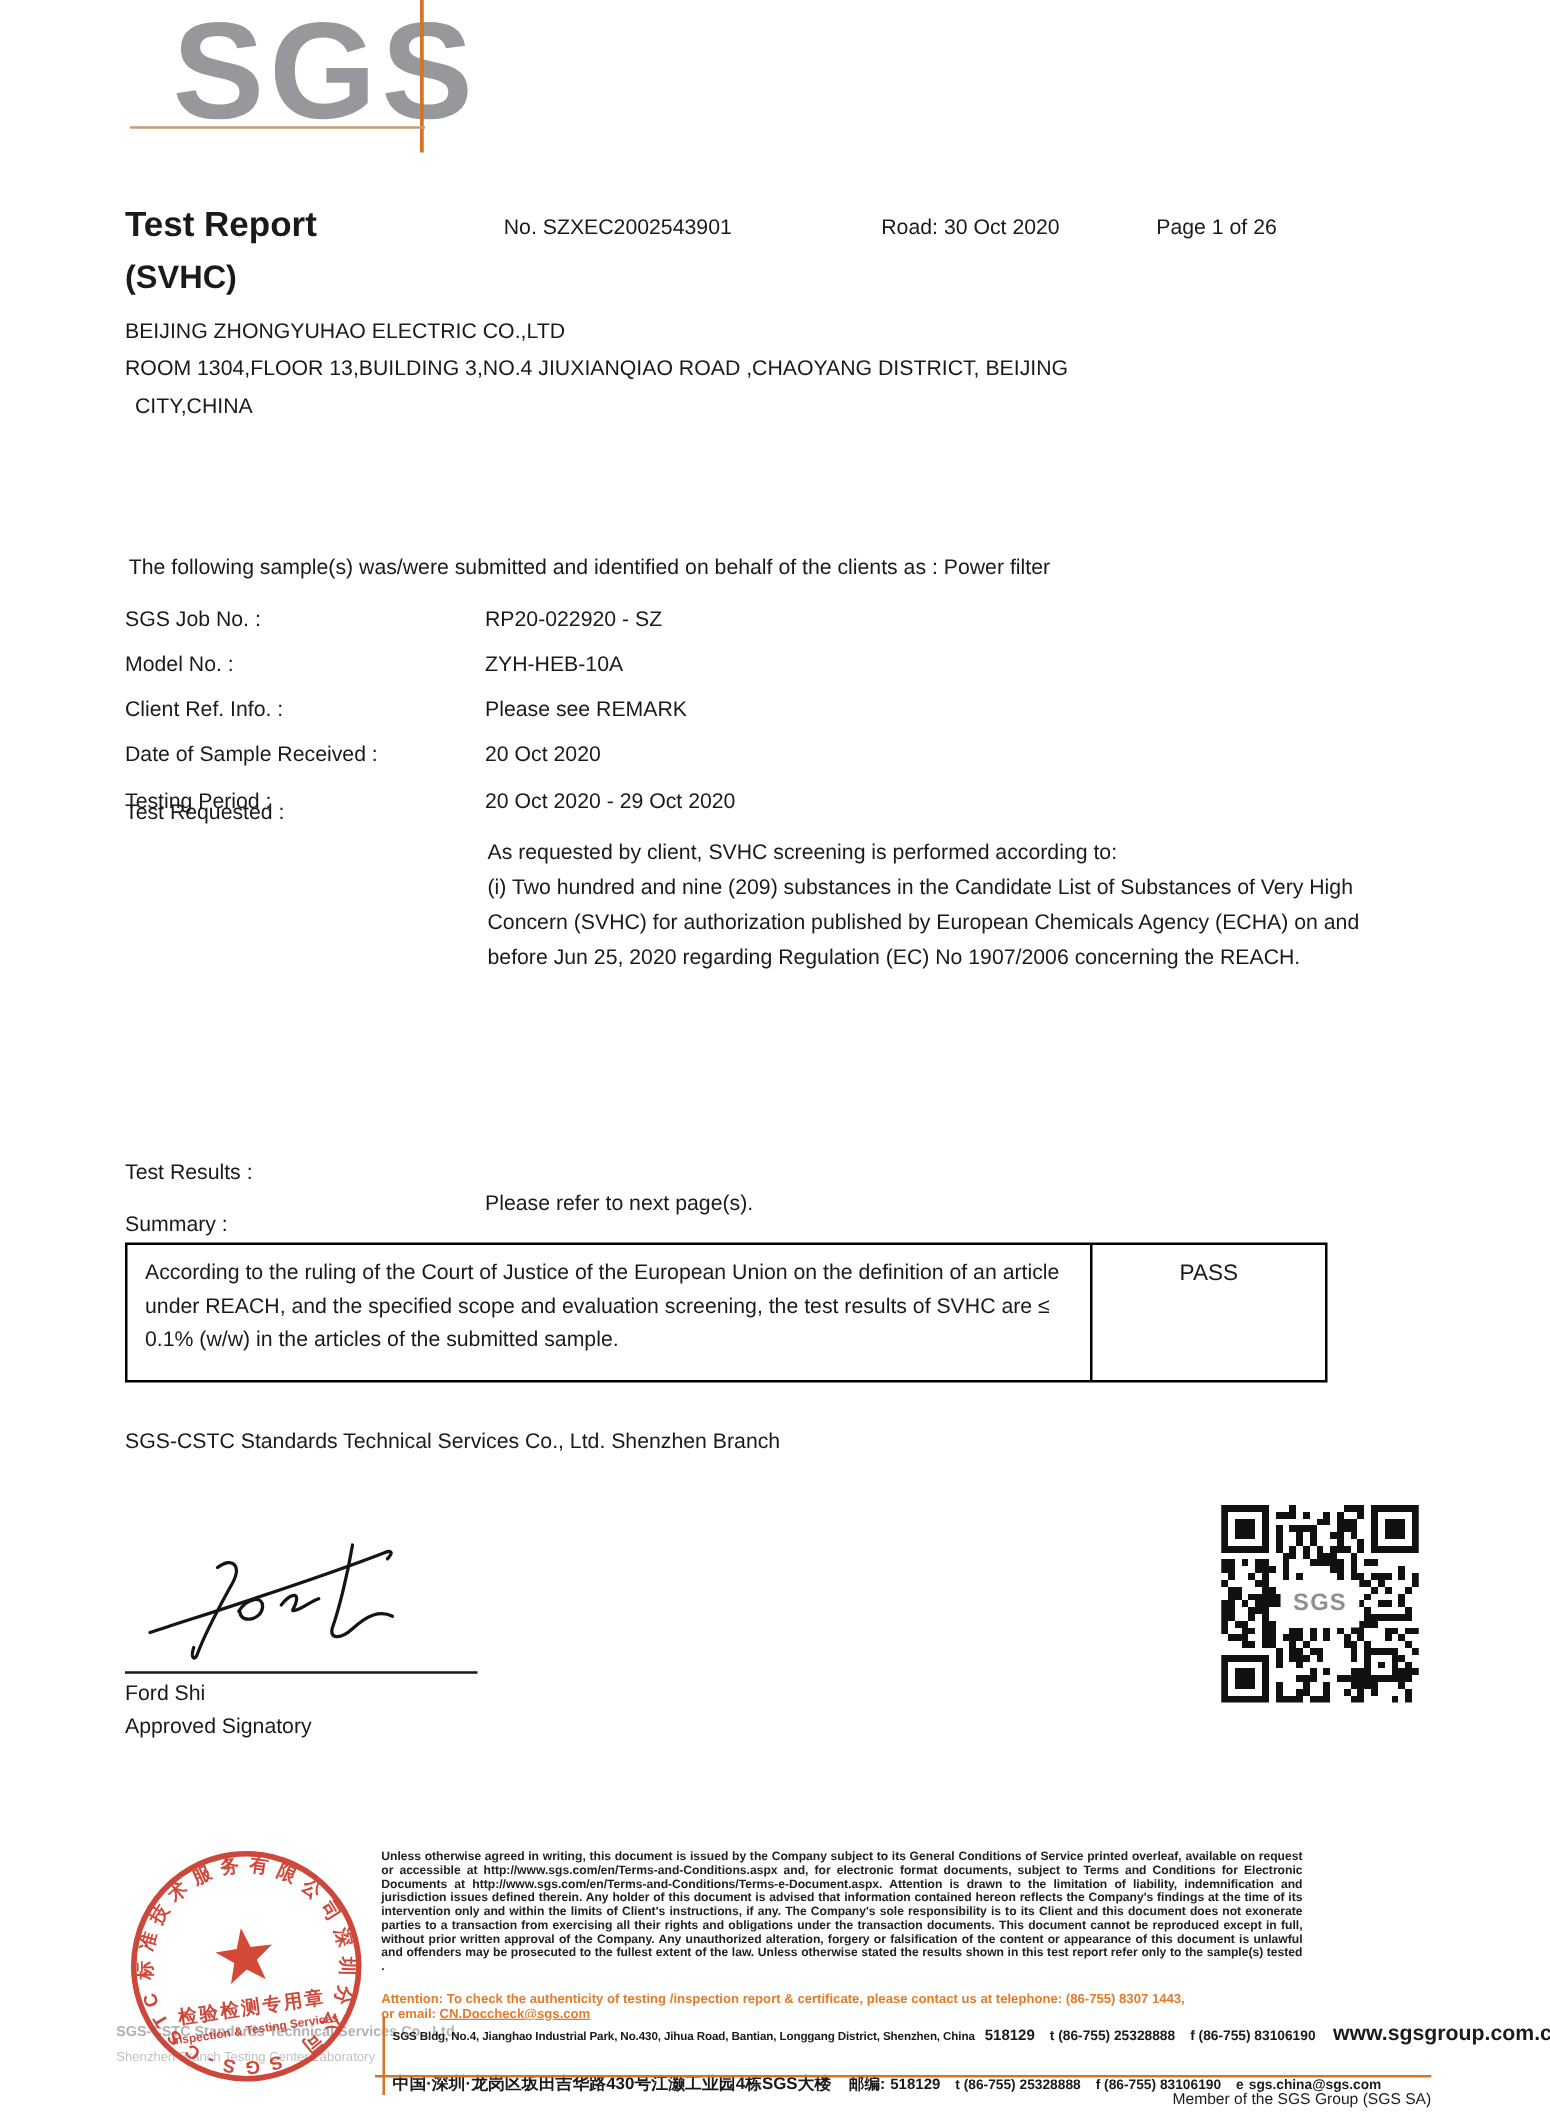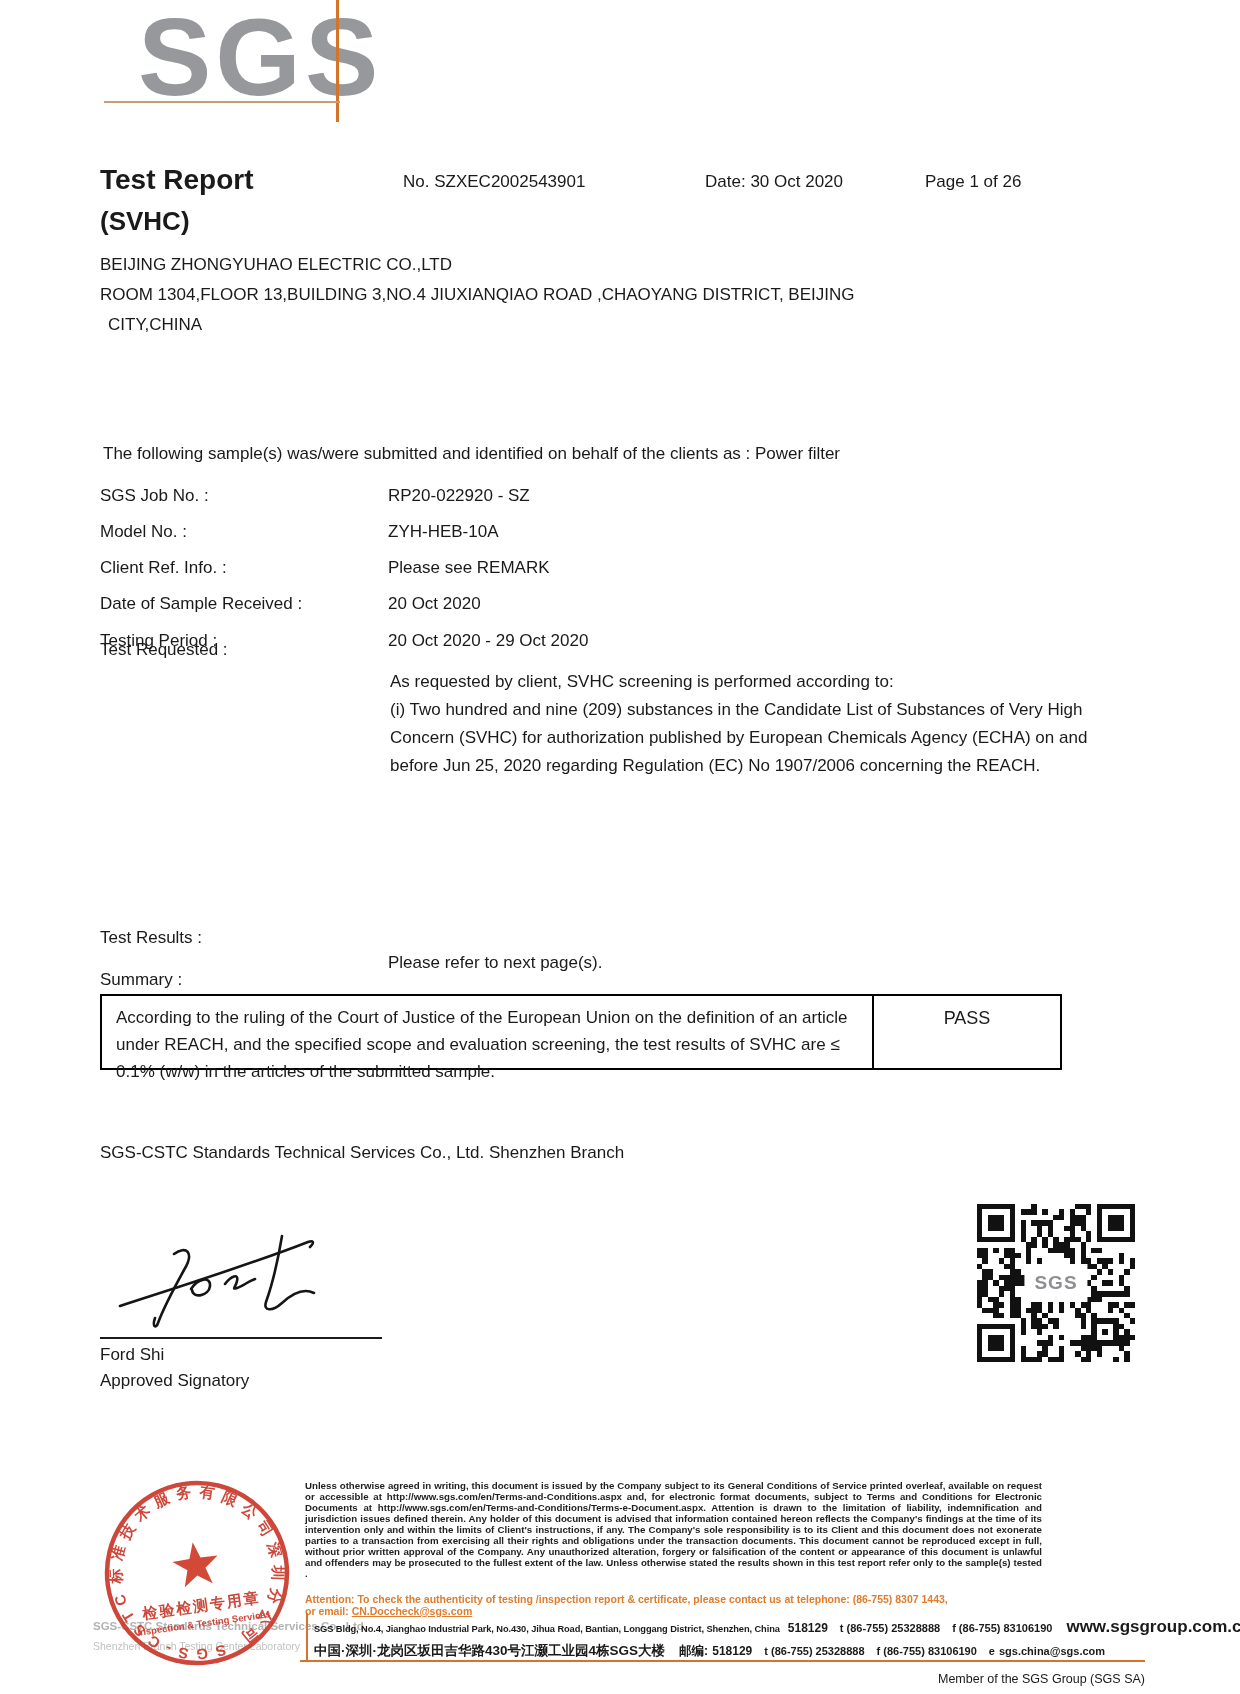--- a/index.html
+++ b/index.html
@@ -62,21 +62,21 @@
   <div class="abs logo-vline" style="left:336px;top:0;height:122px;"></div>
   <div class="abs logo-hline" style="left:104px;top:101px;width:236px;"></div>
 
   <div class="abs title" style="left:100px;top:164px;">Test Report</div>
   <div class="abs subtitle" style="left:100px;top:206px;">(SVHC)</div>
   <div class="abs hmeta" style="left:403px;top:172px;">
     <span>No.</span>
     <span>SZXEC2002543901</span>
   </div>
   <div class="abs hmeta" style="left:705px;top:172px;">
-    <span>Date:</span>
+    <span>Road:</span>
     <span>30 Oct 2020</span>
   </div>
   <div class="abs hmeta" style="left:925px;top:172px;">Page 1 of 26</div>
 
   <div class="abs" style="left:100px;top:250px;">
     <div class="client-line">BEIJING ZHONGYUHAO ELECTRIC CO.,LTD</div>
     <div class="client-line">ROOM 1304,FLOOR 13,BUILDING 3,NO.4 JIUXIANQIAO ROAD ,CHAOYANG DISTRICT, BEIJING</div>
     <div class="client-line" style="padding-left:8px;">CITY,CHINA</div>
   </div>
 
@@ -100,21 +100,21 @@
   <div class="abs label" style="left:100px;top:640px;">Test Requested :</div>
   <div class="abs para" style="left:390px;top:668px;">
     <div>As requested by client, SVHC screening is performed according to:</div>
     <div>(i) Two hundred and nine (209) substances in the Candidate List of Substances of Very High Concern (SVHC) for authorization published by European Chemicals Agency (ECHA) on and before Jun 25, 2020 regarding Regulation (EC) No 1907/2006 concerning the REACH.</div>
   </div>
 
   <div class="abs label" style="left:100px;top:928px;">Test Results :</div>
   <div class="abs value" style="left:388px;top:928px;margin-top:25px;">Please refer to next page(s).</div>
 
   <div class="abs label" style="left:100px;top:970px;">Summary :</div>
-  <div class="abs sum-box" style="left:100px;top:994px;width:962px;height:76px;">
+  <div class="abs sum-box" style="left:100px;top:994px;width:962px;height:112px;">
     <div class="sum-left">According to the ruling of the Court of Justice of the European Union on the definition of an article under REACH, and the specified scope and evaluation screening, the test results of SVHC are ≤ 0.1% (w/w) in the articles of the submitted sample.</div>
     <div class="sum-right">PASS</div>
   </div>
 
   <div class="abs t17" style="left:100px;top:1140px;line-height:26px;">
     <div>SGS-CSTC Standards Technical Services Co., Ltd. Shenzhen Branch</div>
   </div>
 
   <svg class="abs" style="left:112px;top:1226px;" width="225" height="105" viewBox="0 0 225 105">
     <g fill="none" stroke="#151515" stroke-width="2.6" stroke-linecap="round">
@@ -444,21 +444,21 @@
   </div>
 
   <div class="abs addr-block" style="left:306px;top:1613px;z-index:2;">
     <div class="addr-row" style="margin-top:4px;">
       <span class="addr-en">SGS Bldg, No.4, Jianghao Industrial Park, No.430, Jihua Road, Bantian, Longgang District, Shenzhen, China</span>
       <span class="pc">518129</span>
       <span class="tf">t (86-755) 25328888</span>
       <span class="tf">f (86-755) 83106190</span>
       <span class="web">www.sgsgroup.com.cn</span>
     </div>
-    <div class="addr-row" style="margin-top:5px;">
+    <div class="addr-row" style="margin-top:21px;">
       <span class="addr-cn">中国·深圳·龙岗区坂田吉华路430号江灏工业园4栋SGS大楼</span>
       <span class="pclab">邮编:</span>
       <span class="pc" style="margin-left:4px;">518129</span>
       <span class="tf">t (86-755) 25328888</span>
       <span class="tf">f (86-755) 83106190</span>
       <span class="tf">e</span>
       <span class="tf" style="margin-left:4px;">sgs.china@sgs.com</span>
     </div>
   </div>
 

